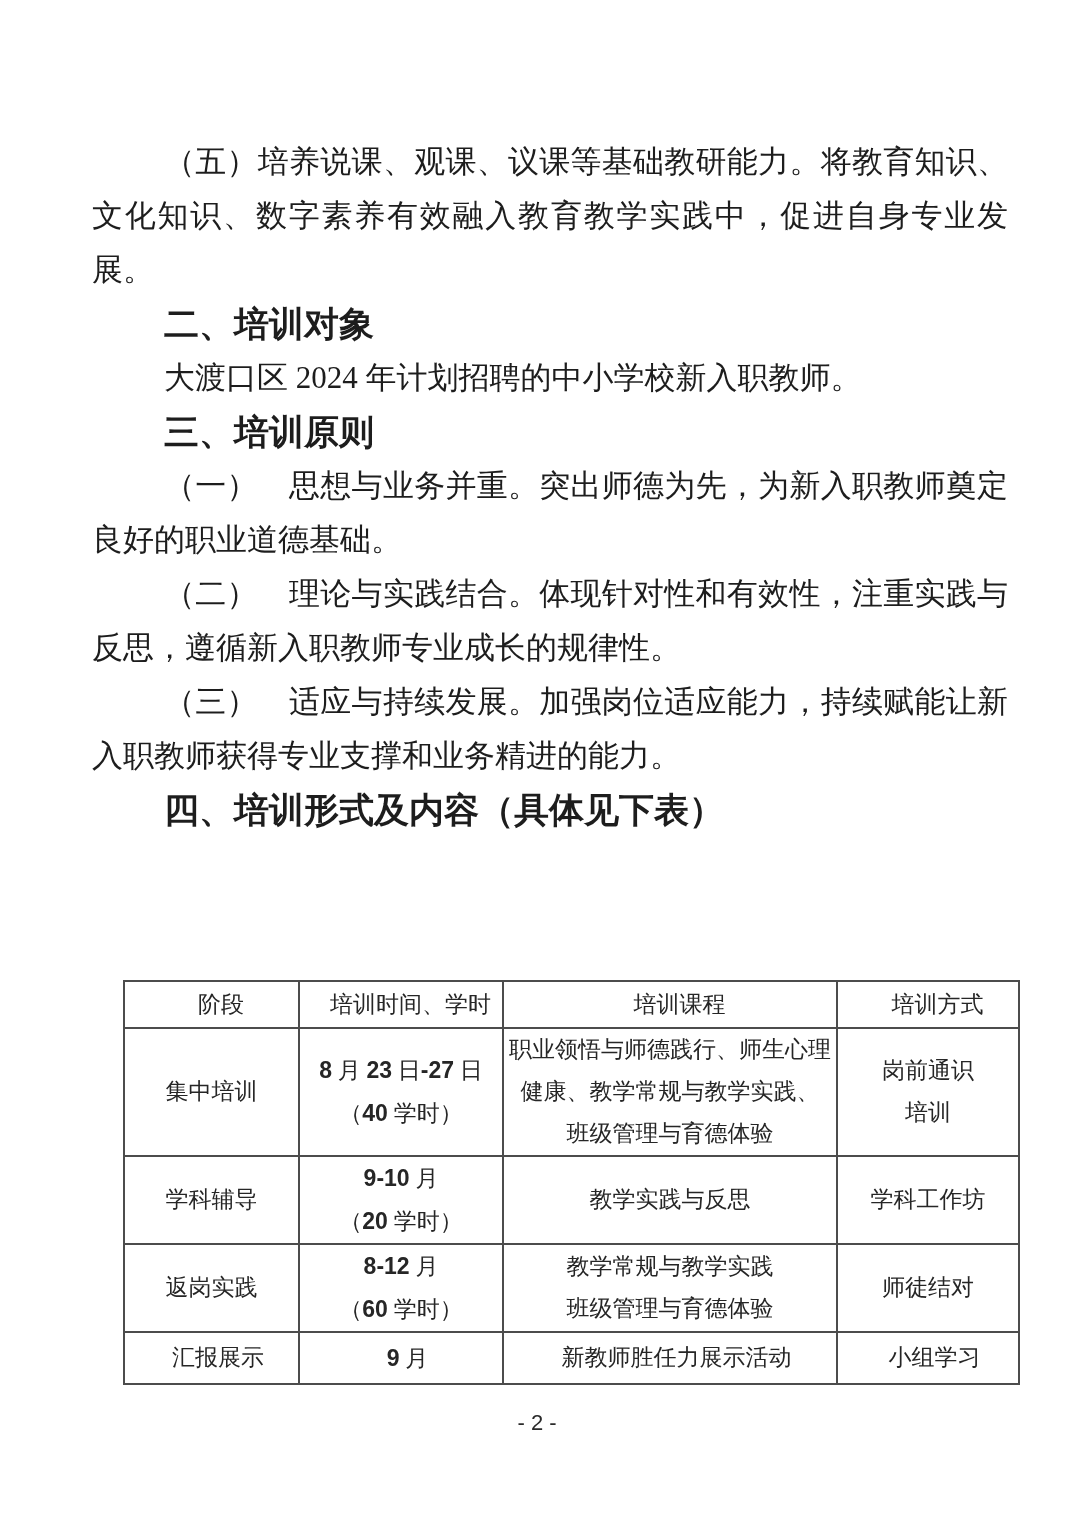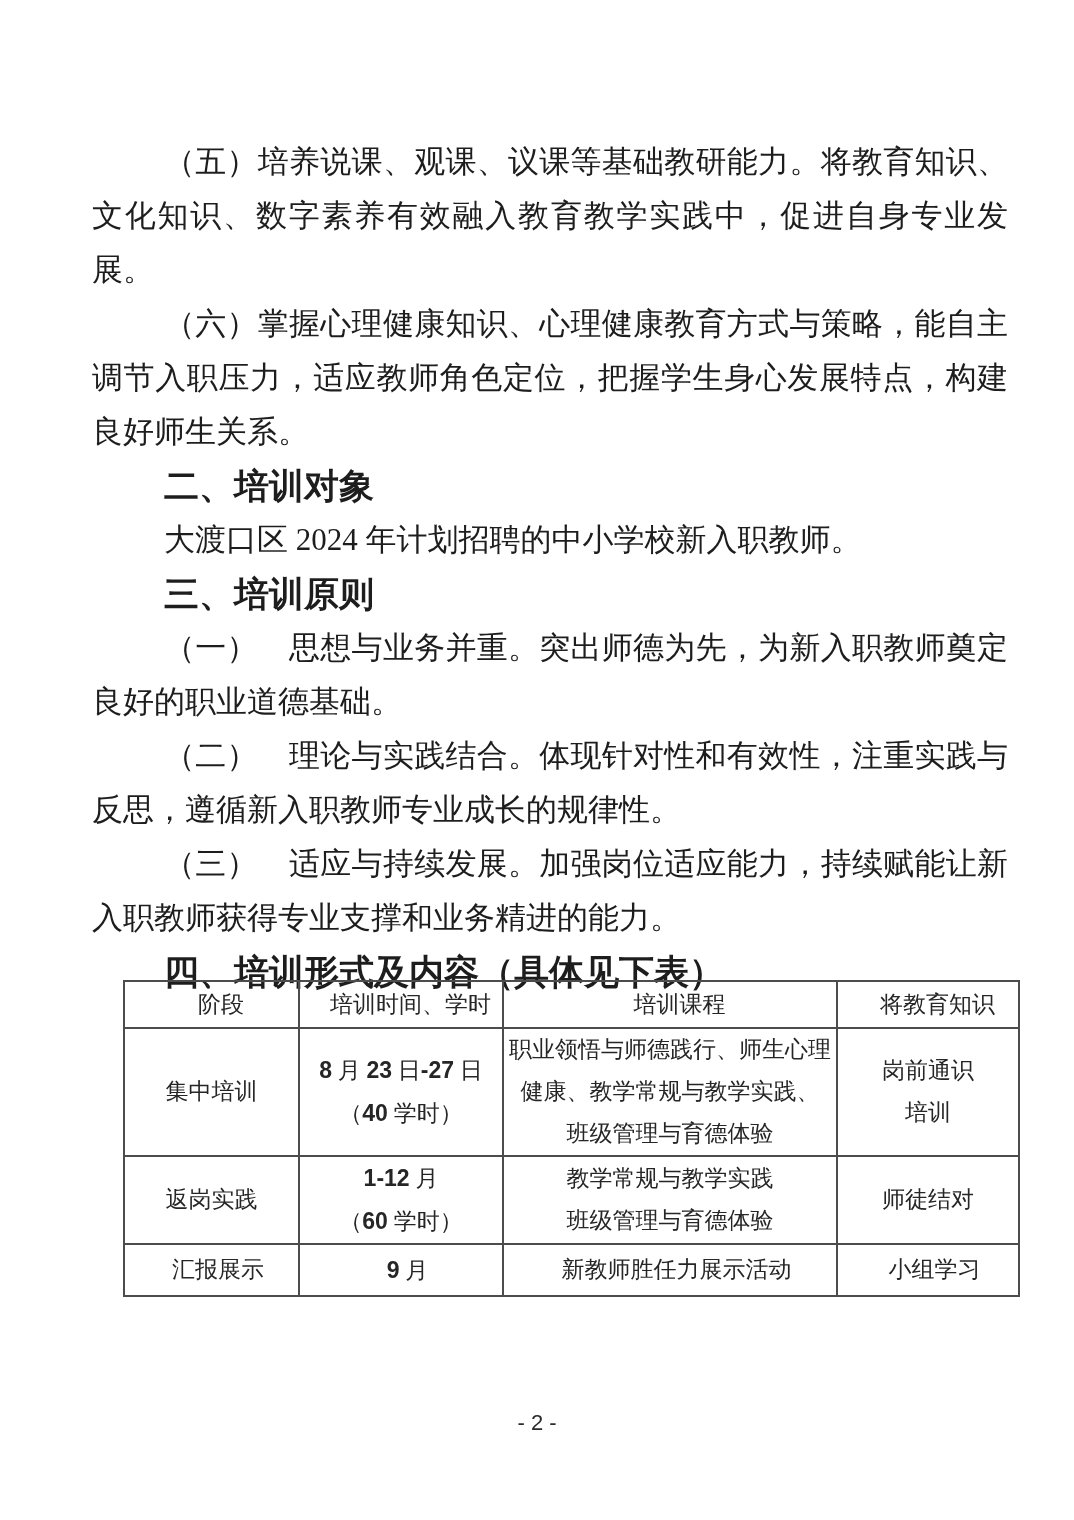--- a/index.html
+++ b/index.html
@@ -72,21 +72,20 @@
     font-family: "Liberation Sans", "DejaVu Sans", sans-serif;
   }
 </style>
 </head>
 <body>
 
 <div class="page">
 
   <div class="content">
     <p class="para">（五）培养说课、观课、议课等基础教研能力。将教育知识、文化知识、数字素养有效融入教育教学实践中，促进自身专业发展。</p>
-    <p class="para">（六）掌握心理健康知识、心理健康教育方式与策略，能自主调节入职压力，适应教师角色定位，把握学生身心发展特点，构建良好师生关系。</p>
     <p class="heading">二、培训对象</p>
     <p class="para">大渡口区 2024 年计划招聘的中小学校新入职教师。</p>
     <p class="heading">三、培训原则</p>
     <p class="para">（一）　思想与业务并重。突出师德为先，为新入职教师奠定良好的职业道德基础。</p>
     <p class="para">（二）　理论与实践结合。体现针对性和有效性，注重实践与反思，遵循新入职教师专业成长的规律性。</p>
     <p class="para">（三）　适应与持续发展。加强岗位适应能力，持续赋能让新入职教师获得专业支撑和业务精进的能力。</p>
     <p class="heading">四、培训形式及内容（具体见下表）</p>
   </div>
 
   <table class="training">
@@ -94,35 +93,42 @@
       <col style="width:175px">
       <col style="width:204px">
       <col style="width:334px">
       <col style="width:182px">
     </colgroup>
     <tbody>
       <tr class="row-head">
         <td>阶段</td>
         <td>培训时间、学时</td>
         <td>培训课程</td>
-        <td>将教育知识</td>
+        <td>培训方式</td>
       </tr>
       <tr class="row-1">
         <td>集中培训</td>
         <td><span class="num">8</span> 月 <span class="num">23</span> 日<span class="num">-27</span> 日
 （<span class="num">40</span> 学时）</td>
         <td>职业领悟与师德践行、师生心理
 健康、教学常规与教学实践、
 班级管理与育德体验</td>
         <td>岗前通识
 培训</td>
       </tr>
+      <tr class="row-2">
+        <td>学科辅导</td>
+        <td><span class="num">9-10</span> 月
+（<span class="num">20</span> 学时）</td>
+        <td>教学实践与反思</td>
+        <td>学科工作坊</td>
+      </tr>
       <tr class="row-3">
         <td>返岗实践</td>
-        <td><span class="num">1-12</span> 月
+        <td><span class="num">8-12</span> 月
 （<span class="num">60</span> 学时）</td>
         <td>教学常规与教学实践
 班级管理与育德体验</td>
         <td>师徒结对</td>
       </tr>
       <tr class="row-4">
         <td>汇报展示</td>
         <td><span class="num">9</span> 月</td>
         <td>新教师胜任力展示活动</td>
         <td>小组学习</td>

